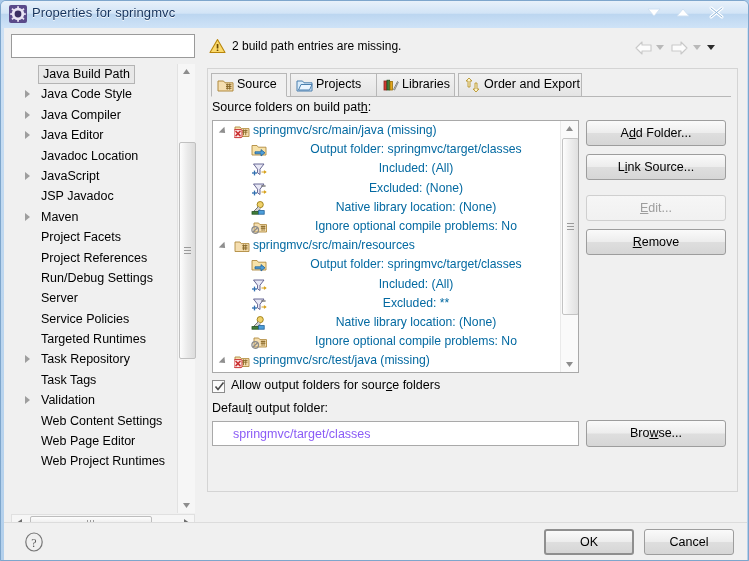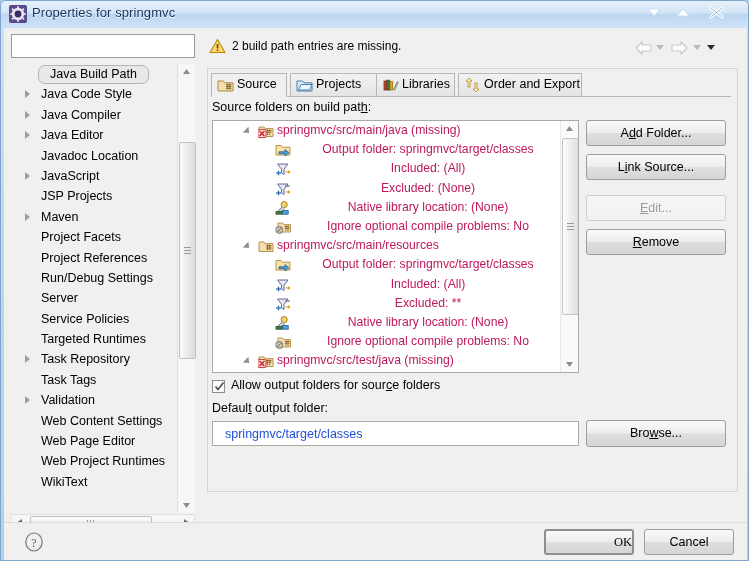--- a/index.html
+++ b/index.html
@@ -69,23 +69,23 @@
   }
   .tree-item{
     position:relative;height:20.4px;line-height:20.4px;
     font-size:12.5px;white-space:nowrap;
     padding-left:30px;
     color:#000;
   }
   .tree-item.selected .lbl{
     background:#e8e8e8;
     border:1px solid #b4b4b4;
-    padding:0 11px;
+    padding:0 4px;
     margin-left:-3px;
-    border-radius:7px;
+    border-radius:0;
   }
   .tree-item .lbl{display:inline-block;line-height:17px;}
   .tree-arrow{
     position:absolute;left:14px;top:6px;
     width:0;height:0;
     border-left:5px solid #9e9e9e;
     border-top:4px solid transparent;
     border-bottom:4px solid transparent;
   }
   
@@ -181,21 +181,21 @@
 
   
   #src-tree{
     position:absolute;left:8px;top:24px;width:367px;height:253px;
     box-sizing:border-box;
     border:1px solid #a9a9a9;background:#fff;overflow:hidden;
   }
   #src-tree-inner{position:absolute;left:0;top:0;width:349px;height:253px;overflow:hidden;}
   .src-row{
     position:relative;height:19.2px;line-height:19.2px;
-    font-size:12.2px;white-space:nowrap;color:#be185d;margin-left:24px;
+    font-size:12.2px;white-space:nowrap;color:#0369a1;
   }
   .src-row.lvl0{padding-left:40px;}
   .src-row.lvl1{padding-left:57px;text-align:center;}
   .src-row .ricon{position:absolute;top:2px;width:16px;height:16px;}
   .src-row.lvl0 .ricon{left:21px;}
   .src-row.lvl1 .ricon{left:38px;}
   .exp-arrow{
     position:absolute;left:8px;top:6px;width:0;height:0;
     border-left:5px solid #8f8f8f;border-top:4px solid transparent;
     border-bottom:4px solid transparent;
@@ -242,39 +242,39 @@
     position:absolute;left:0;top:2px;width:13px;height:13px;
     box-sizing:border-box;border:1px solid #8c8c8c;background:#fbfbfb;
   }
   #allow-cb svg{position:absolute;left:1px;top:0px;}
   #allow-label{position:absolute;left:19px;top:0;font-size:12.5px;white-space:nowrap;}
   #default-label{position:absolute;left:8px;top:305px;font-size:12.5px;}
   #default-input{
     position:absolute;left:8px;top:325px;width:367px;height:25px;
     box-sizing:border-box;border:1px solid #a9a9a9;background:#fff;
     font-family:"Liberation Sans", sans-serif;font-size:12.5px;
-    padding:0 12px;color:#1d4ed8;outline:none;
+    padding:0 20px;color:#8b5cf6;outline:none;
   }
   #btn-browse{
     position:absolute;left:382px;top:324px;width:140px;height:27px;
     box-sizing:border-box;border:1px solid #9d9d9d;border-radius:3px;
     background:linear-gradient(to bottom,#fafafa,#ededed 48%,#dedede 52%,#d6d6d6);
     font-size:12.5px;text-align:center;line-height:25px;cursor:default;
   }
   
   #footer{
     position:absolute;left:0;top:494px;width:743px;height:37px;
     background:#f0f0f0;border-top:1px solid #dcdcdc;
   }
   #help-icon{position:absolute;left:19px;top:8px;width:22px;height:22px;cursor:default;}
   #btn-ok{
     position:absolute;left:540px;top:6px;width:90px;height:26px;
     box-sizing:border-box;border:2px solid #8f8f8f;border-radius:3px;
     background:linear-gradient(to bottom,#fafafa,#ededed 48%,#dedede 52%,#d6d6d6);
-    font-size:12.5px;text-align:right;line-height:22px;cursor:default;font-family:Liberation Serif, serif;
+    font-size:12.5px;text-align:center;line-height:22px;cursor:default;
   }
   #btn-cancel{
     position:absolute;left:640px;top:6px;width:90px;height:26px;
     box-sizing:border-box;border:1px solid #9d9d9d;border-radius:3px;
     background:linear-gradient(to bottom,#fafafa,#ededed 48%,#dedede 52%,#d6d6d6);
     font-size:12.5px;text-align:center;line-height:24px;cursor:default;
   }
   .u{text-decoration:underline;}
 </style>
 </head>
@@ -334,35 +334,34 @@
         <input id="filter-input" type="text" value="" placeholder="" style="">
 
         <div id="tree-panel">
 
         <div class="tree-item selected"><span class="lbl">Java Build Path</span></div>
             <div class="tree-item"><span class="tree-arrow"></span><span class="lbl">Java Code Style</span></div>
             <div class="tree-item"><span class="tree-arrow"></span><span class="lbl">Java Compiler</span></div>
             <div class="tree-item"><span class="tree-arrow"></span><span class="lbl">Java Editor</span></div>
             <div class="tree-item"><span class="lbl">Javadoc Location</span></div>
             <div class="tree-item"><span class="tree-arrow"></span><span class="lbl">JavaScript</span></div>
-            <div class="tree-item"><span class="lbl">JSP Projects</span></div>
+            <div class="tree-item"><span class="lbl">JSP Javadoc</span></div>
             <div class="tree-item"><span class="tree-arrow"></span><span class="lbl">Maven</span></div>
             <div class="tree-item"><span class="lbl">Project Facets</span></div>
             <div class="tree-item"><span class="lbl">Project References</span></div>
             <div class="tree-item"><span class="lbl">Run/Debug Settings</span></div>
             <div class="tree-item"><span class="lbl">Server</span></div>
             <div class="tree-item"><span class="lbl">Service Policies</span></div>
             <div class="tree-item"><span class="lbl">Targeted Runtimes</span></div>
             <div class="tree-item"><span class="tree-arrow"></span><span class="lbl">Task Repository</span></div>
             <div class="tree-item"><span class="lbl">Task Tags</span></div>
             <div class="tree-item"><span class="tree-arrow"></span><span class="lbl">Validation</span></div>
             <div class="tree-item"><span class="lbl">Web Content Settings</span></div>
             <div class="tree-item"><span class="lbl">Web Page Editor</span></div>
             <div class="tree-item"><span class="lbl">Web Project Runtimes</span></div>
-            <div class="tree-item"><span class="lbl">WikiText</span></div>
           </div>
 
         <div id="ltree-sb">
           <span class="arrow-up">
             <svg width="17" height="16" viewBox="0 0 17 16">
                 <path d="M8.5 5 L12 10 L5 10 Z" fill="#8d8d8d"></path>
               </svg>
           </span>
           <div id="ltree-thumb">
             <span class="grip">

